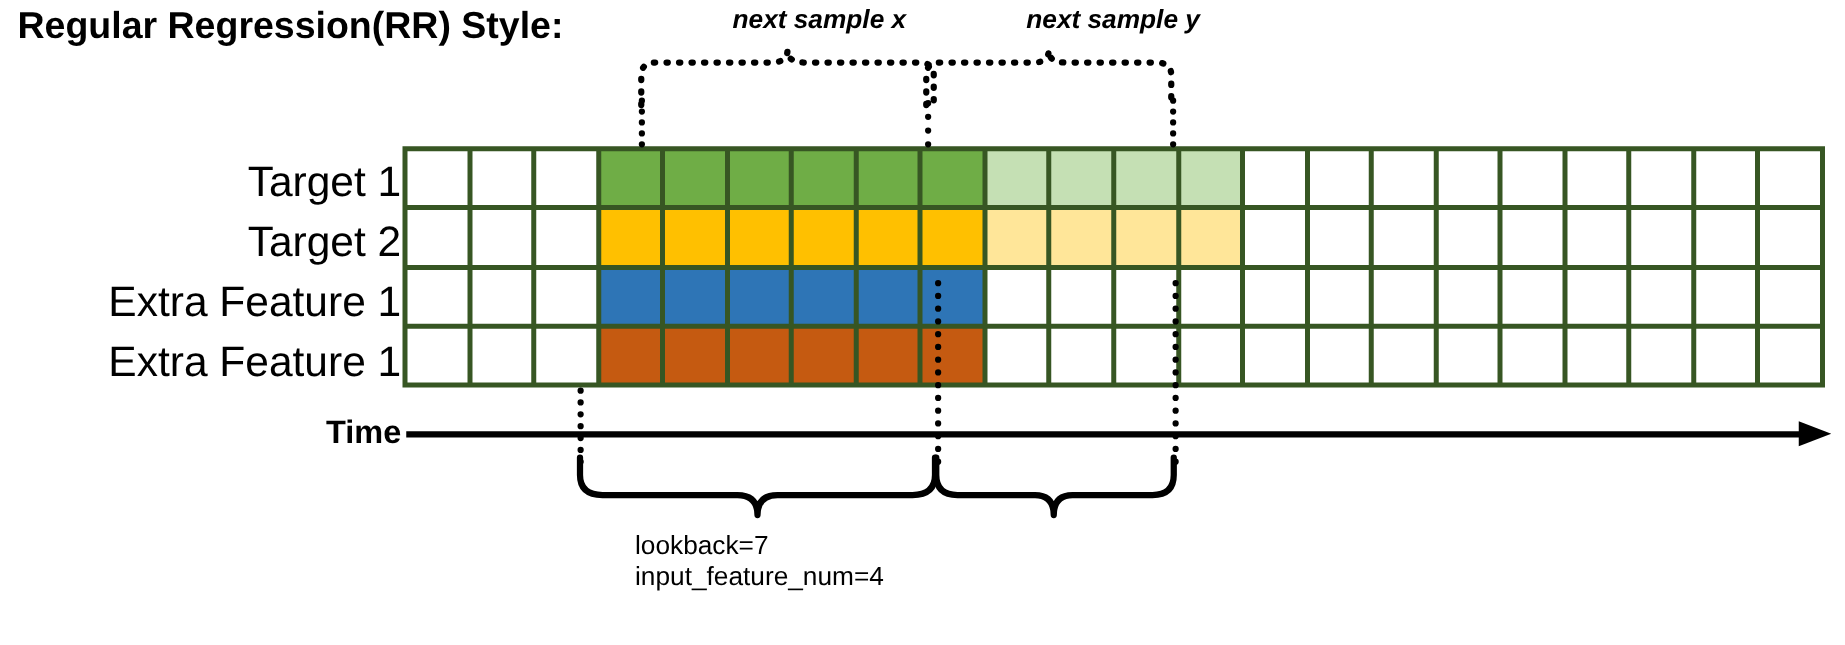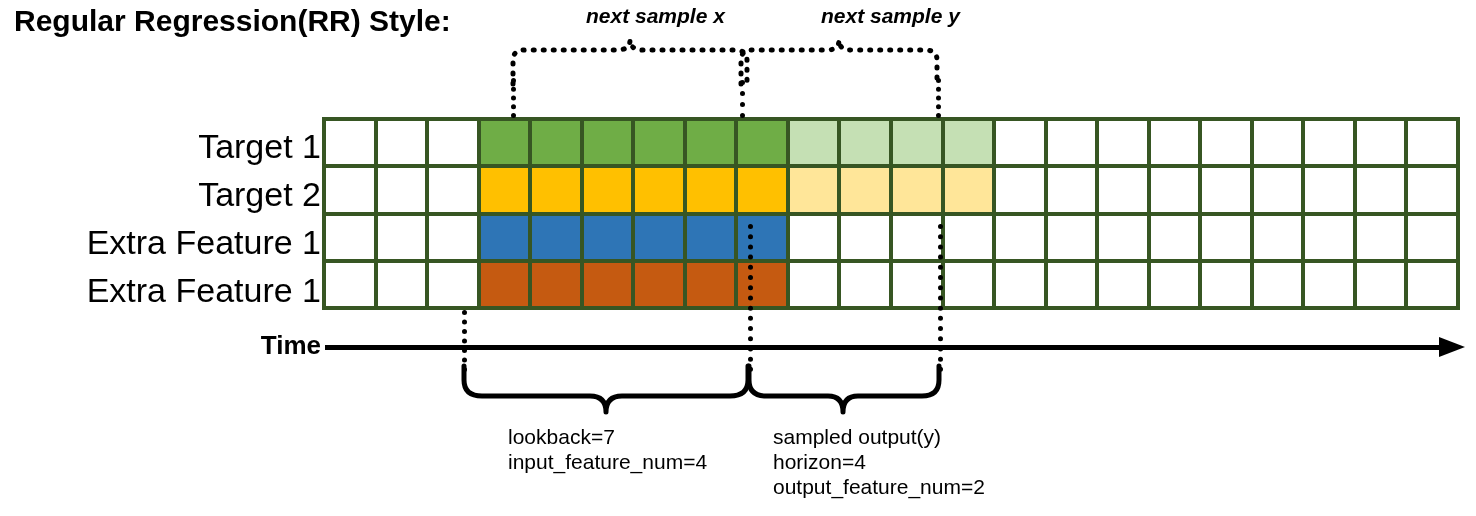--- a/index.html
+++ b/index.html
@@ -192,19 +192,14 @@
 
   <svg class="braceSvg" style="left:744px;top:366px;" width="202" height="50" viewBox="0 0 202 50">
     <path d="M5,0 L5,14 Q5,30 22,30 L84,30 Q99,30 99,46 Q99,30 114,30 L178,30 Q195,30 195,14 L195,0" fill="none" stroke="#000" stroke-width="5" stroke-linecap="round" stroke-linejoin="round"></path>
   </svg>
 
   <div class="noteBlock" style="left:508px;top:424px;">
     <div>lookback=7</div>
     <div>input_feature_num=4</div>
   </div>
 
-  <div class="noteBlock" style="left:773px;top:424px;">
-    <div>sampled output(y)</div>
-    <div>horizon=4</div>
-    <div>output_feature_num=2</div>
-  </div>
 
 </div>
 
 </body></html>

